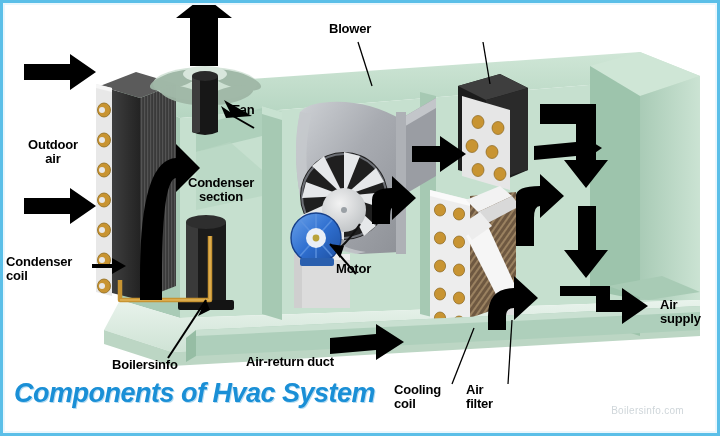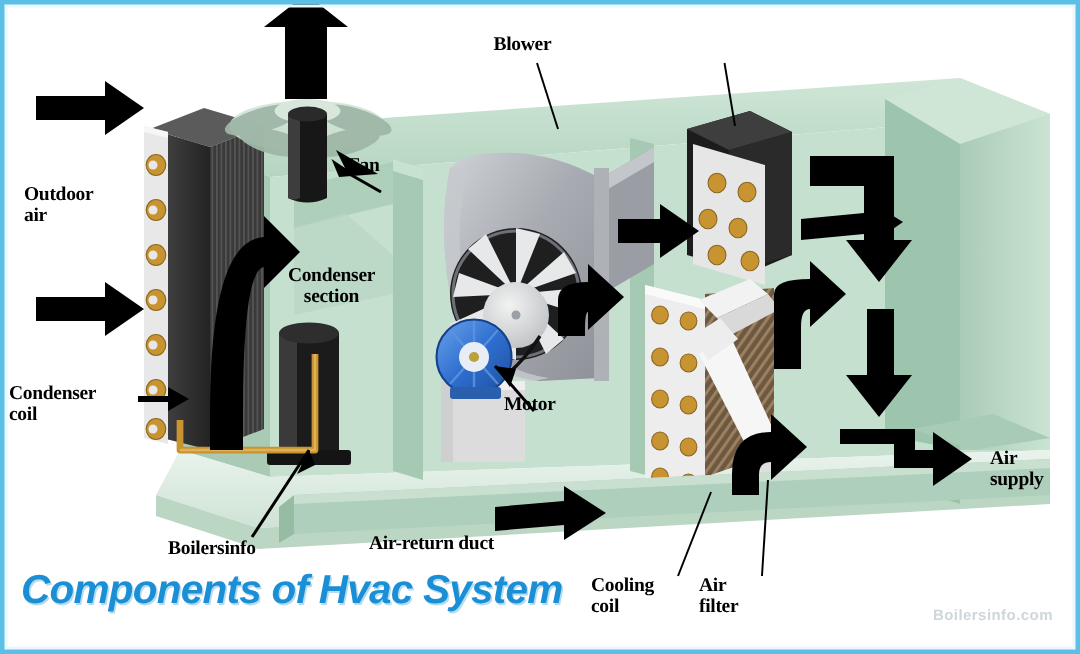--- a/index.html
+++ b/index.html
@@ -10,32 +10,32 @@
   }
   
   .border-frame{position:absolute;inset:0;border:3px solid #5bbfe8;box-sizing:border-box;pointer-events:none;}
   .border-inner{position:absolute;inset:3px;border:2px solid #eaf7fd;box-sizing:border-box;pointer-events:none;}
 
   .lbl{
     position:absolute;color:#000;font-weight:bold;
     font-family:"Liberation Sans",sans-serif;
     line-height:1.05;letter-spacing:-0.2px;white-space:pre-line;
   }
-  .f13{font-size:13px;font-family:Liberation Serif, serif;}
+  .f13{font-size:13px;}
 
   .title{
     position:absolute;left:14px;top:378px;
     font-size:27px;font-weight:bold;font-style:italic;
     color:#1a8fd6;letter-spacing:-0.5px;
     text-shadow:1px 1px 0 rgba(120,190,230,.55);
     font-family:"Liberation Sans",sans-serif;
   }
   .watermark{
-    position:absolute;right:18px;bottom:20px;
-    font-size:10px;font-weight:bold;color:#cfd6da;letter-spacing:.3px;
+    position:absolute;right:36px;bottom:20px;
+    font-size:10px;font-weight:normal;color:#cfd6da;letter-spacing:.3px;
   }
 
   
   .shape{position:absolute;}
   svg{display:block;overflow:visible;}
 </style>
 </head>
 <body>
 
 <div id="stage">
@@ -326,21 +326,21 @@
       <line x1="356" y1="274" x2="330" y2="244" stroke="#000" stroke-width="2"></line>
       <path d="M330,244 L340,258 L344,246 Z"></path>
     </g>
   </svg>
 
   <div class="lbl f13" style="left:329px;top:22px">Blower</div>
 
 
   <div class="lbl f13" style="left:232px;top:103px">Fan</div>
 
-  <div class="lbl f13" style="left:16px;top:122px;text-align:left;width:74px">Outdoor
+  <div class="lbl f13" style="left:16px;top:138px;text-align:center;width:74px">Outdoor
 air</div>
 
   <div class="lbl f13" style="left:178px;top:176px;text-align:center;width:86px">Condenser
 section</div>
 
   <div class="lbl f13" style="left:6px;top:255px">Condenser
 coil</div>
 
   <div class="lbl f13" style="left:112px;top:358px">Boilersinfo</div>
 

